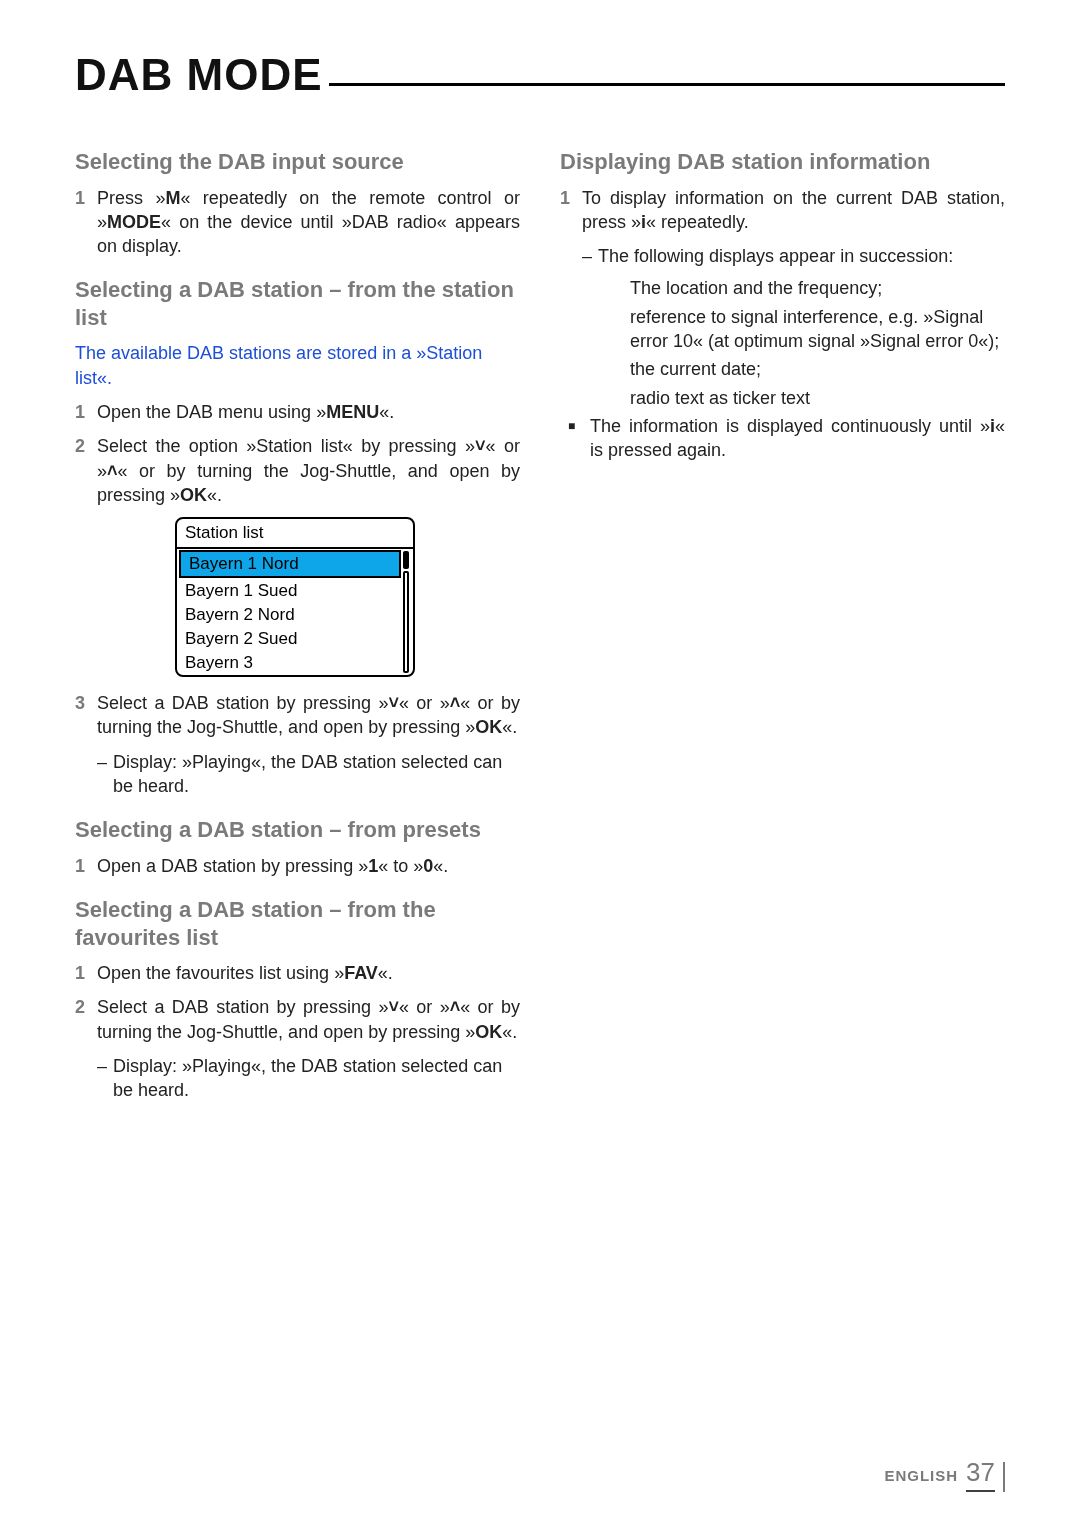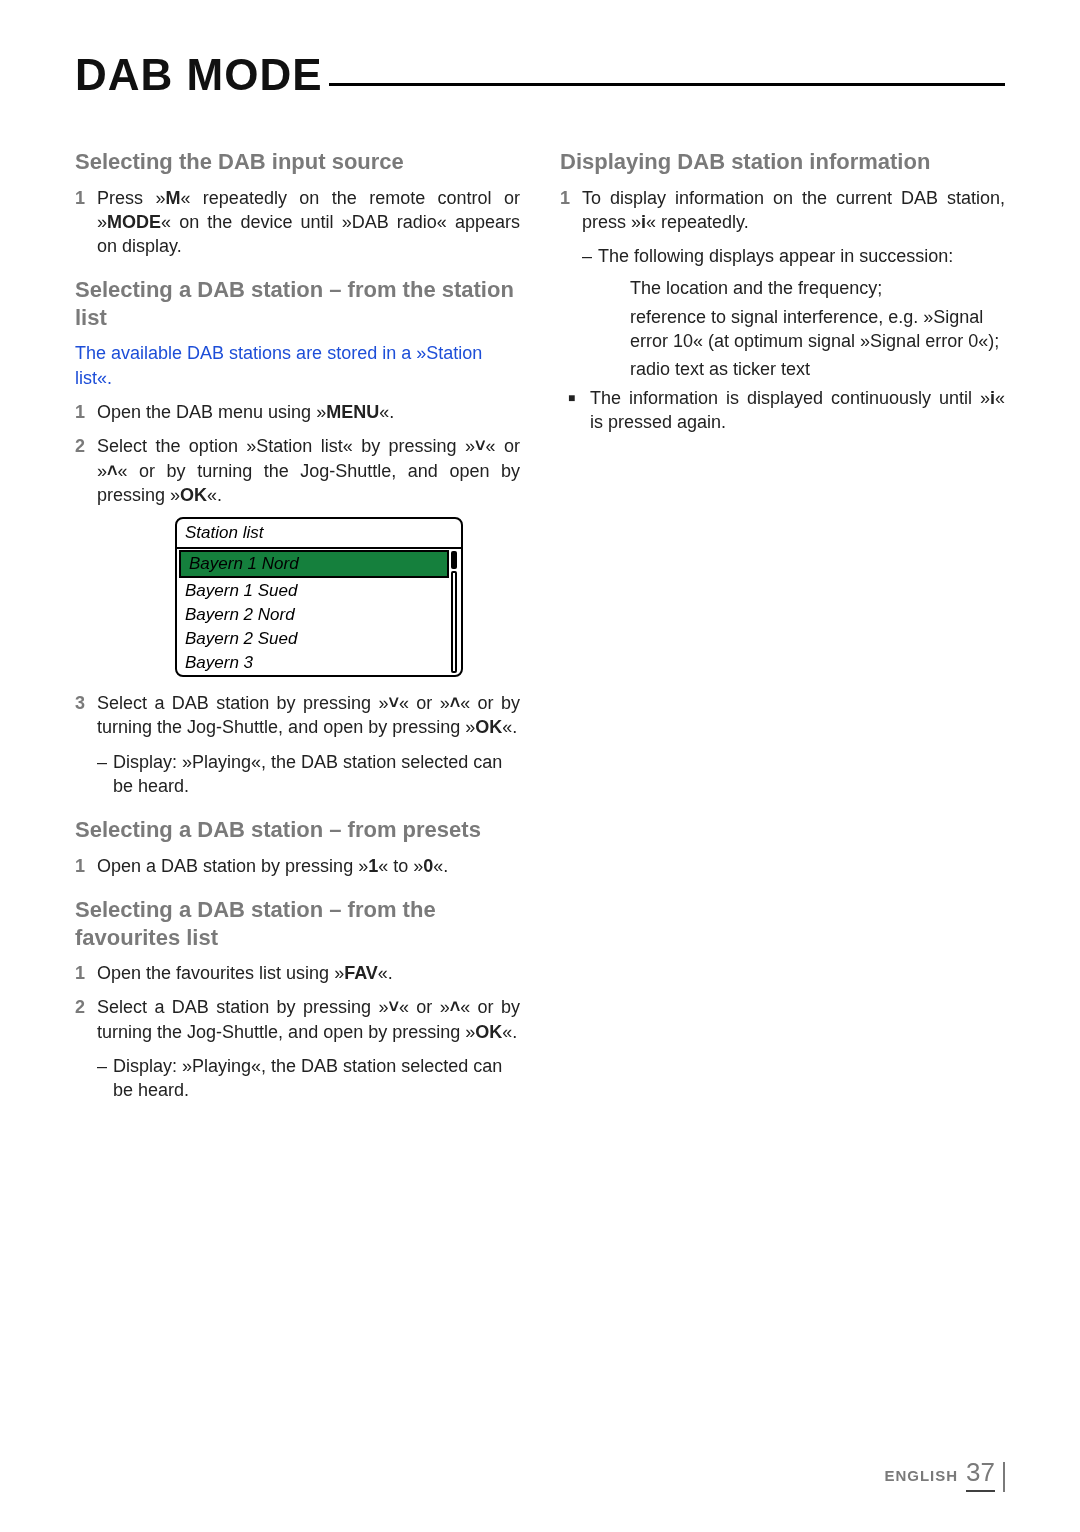--- a/index.html
+++ b/index.html
@@ -18,26 +18,26 @@
   .step-body { flex: 1; text-align: justify; }
   .sub { display: flex; font-size: 18px; line-height: 1.35; color: #222; margin-bottom: 8px; margin-left: 22px; }
   .sub-dash { width: 16px; flex-shrink: 0; }
   .sub-body { flex: 1; }
   .sub-in { font-size: 18px; line-height: 1.35; color: #222; margin-left: 70px; margin-bottom: 4px; }
   .bold { font-weight: 900; }
   .glyph { font-family: Arial, sans-serif; font-weight: 700; }
   .bullet-sq { display: flex; font-size: 18px; line-height: 1.35; color: #222; margin-left: 8px; }
   .bullet-sq-mark { width: 22px; flex-shrink: 0; font-size: 12px; padding-top: 4px; }
   .bullet-sq-body { flex: 1; text-align: justify; }
-  .listbox { width: 288px; border: 2px solid #000; border-radius: 8px; margin: 8px 0 14px 100px; font-family: Arial, sans-serif; overflow: hidden; font-style: italic; }
+  .listbox { width: 240px; border: 2px solid #000; border-radius: 8px; margin: 8px 0 14px 100px; font-family: Arial, sans-serif; overflow: hidden; }
   .listbox-title { padding: 4px 8px; font-size: 17px; border-bottom: 2px solid #000; }
   .listbox-body { display: flex; }
   .listbox-items { flex: 1; }
   .listbox-item { padding: 2px 8px; font-size: 17px; }
-  .listbox-item.sel { background: #15803d; border: 2px solid #000; margin: 1px 0 1px 2px; }
+  .listbox-item.sel { background: #0ea5e9; border: 2px solid #000; margin: 1px 0 1px 2px; }
   .listbox-scroll { width: 12px; display: flex; flex-direction: column; padding: 2px 2px 2px 0; }
   .scroll-thumb { width: 6px; height: 18px; background: #000; border-radius: 2px; margin-left: 2px; }
   .scroll-track { flex: 1; width: 6px; border: 2px solid #000; border-radius: 2px; margin-left: 2px; margin-top: 2px; }
   .page-footer { position: absolute; bottom: 40px; right: 75px; display: flex; align-items: baseline; gap: 8px; }
   .footer-lang { font-size: 15px; font-weight: 900; color: #7a7a7a; letter-spacing: 1px; margin-left: 36px; }
   .footer-num { font-size: 26px; font-weight: 400; color: #7a7a7a; border-bottom: 2px solid #404040; padding-bottom: 2px; }
   .footer-bar { width: 2px; height: 30px; background: #7a7a7a; align-self: flex-end; }
 </style>
 </head>
 <body>
@@ -142,20 +142,21 @@
         <div class="step-body">
           <span>To display information on the current DAB station, press »</span><span class="bold">i</span><span>« repeatedly.</span>
         </div>
       </div>
       <div class="sub">
         <div class="sub-dash">–</div>
         <div class="sub-body">The following displays appear in succession:</div>
       </div>
       <div class="sub-in">The location and the frequency;</div>
       <div class="sub-in">reference to signal interference, e.g. »Signal error 10« (at optimum signal »Signal error 0«);</div>
+      <div class="sub-in">the current date;</div>
       <div class="sub-in">radio text as ticker text</div>
 
       <div class="bullet-sq">
         <div class="bullet-sq-mark">■</div>
         <div class="bullet-sq-body">
           <span>The information is displayed continuously until »</span><span class="bold">i</span><span>« is pressed again.</span>
         </div>
       </div>
 
     </div>

